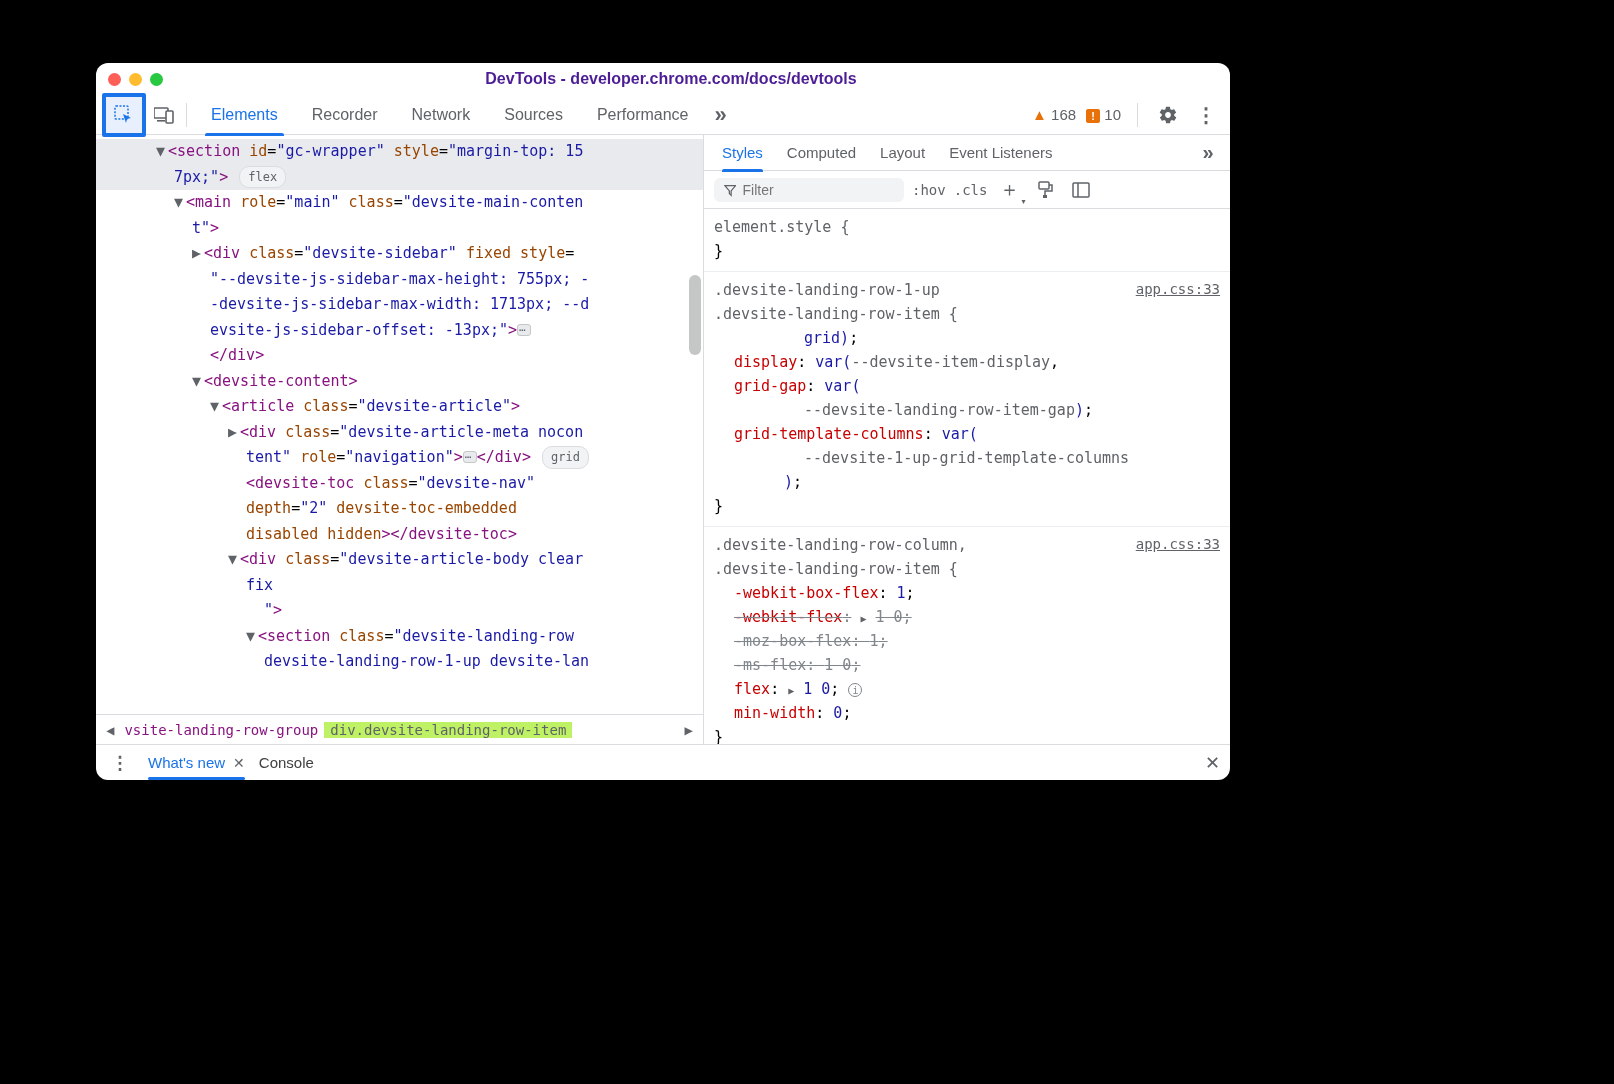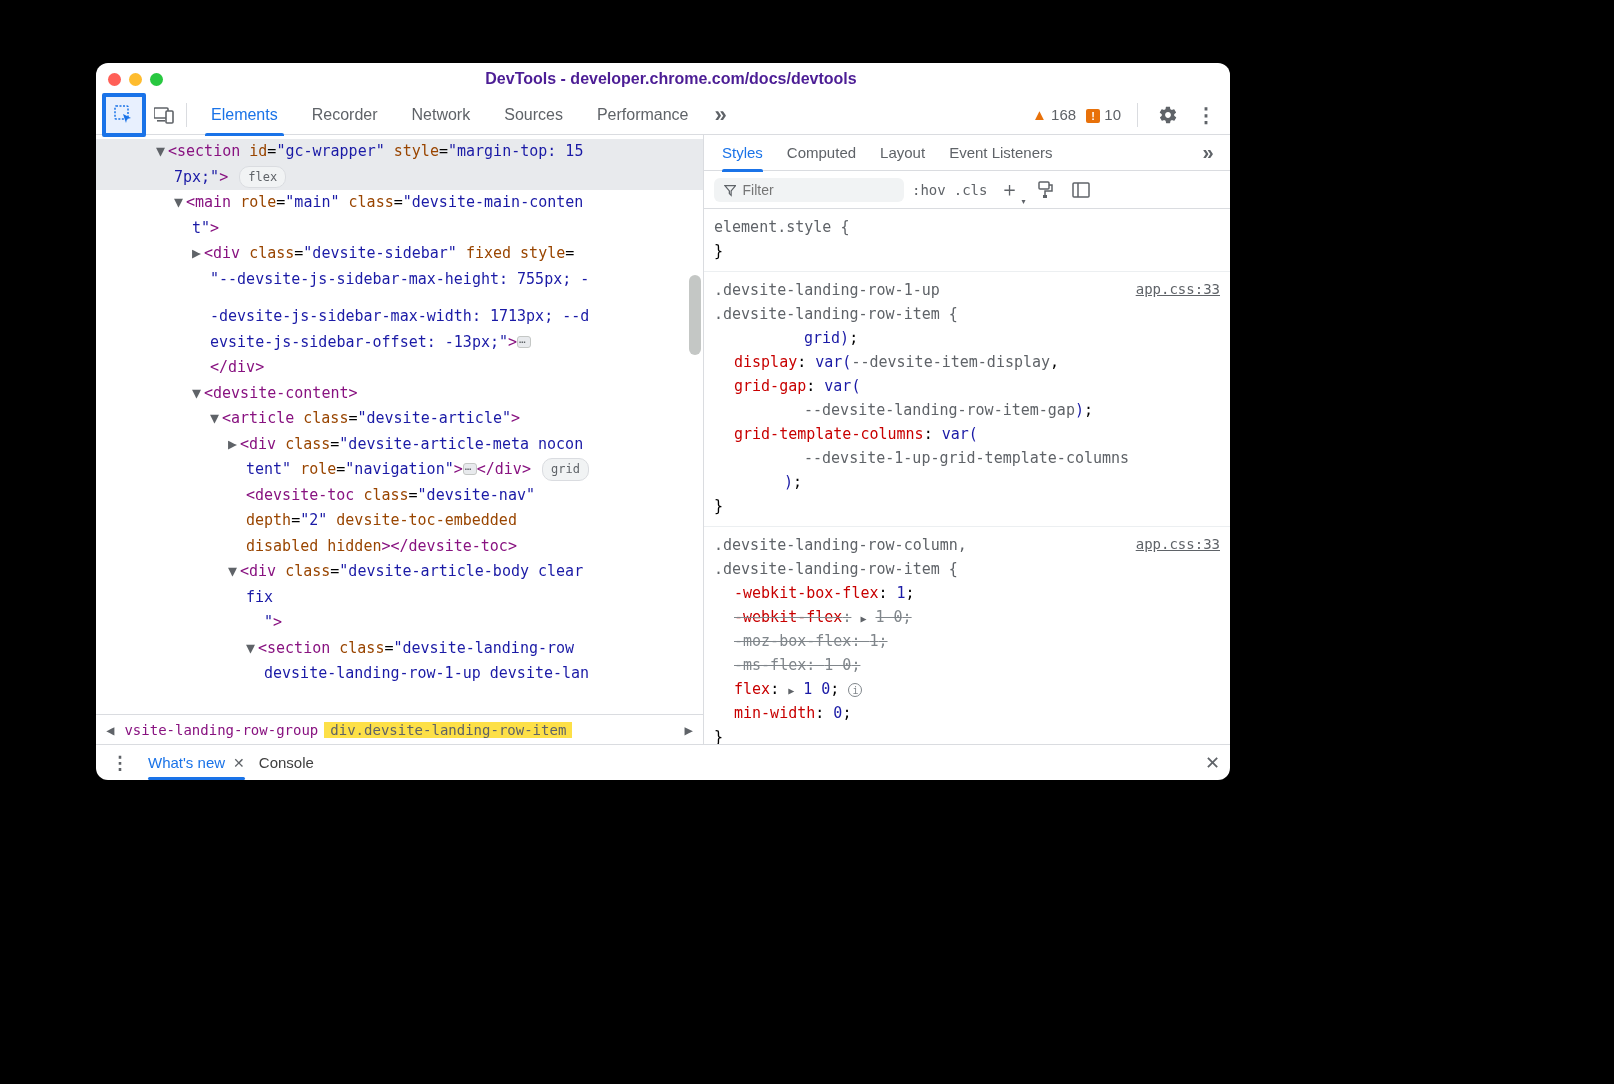--- a/index.html
+++ b/index.html
@@ -167,21 +167,21 @@
   align-items: center;
   font-family: Menlo, Consolas, monospace;
   font-size: 14px;
   color: #881280;
   padding: 0 6px;
   overflow: hidden;
   flex-shrink: 0;
 }
 .bc-arrow { color: #5f6368; padding: 0 4px; cursor: pointer; }
 .bc-item { padding: 0 6px; cursor: pointer; }
-.bc-item.sel { background: #fde047; }
+.bc-item.sel { background: #bef264; }
 .styles-panel { flex: 1; display: flex; flex-direction: column; min-width: 0; }
 .subtabs {
   display: flex;
   height: 36px;
   border-bottom: 1px solid #dadce0;
   align-items: center;
   padding: 0 8px;
   gap: 4px;
   flex-shrink: 0;
 }
@@ -326,21 +326,21 @@
 
   <div class="main-split">
     <div class="dom-panel">
       <div class="dom-tree">
         <div class="dom-line sel-row" style="padding-left:60px;"><span class="tri">▼</span><span class="tg">&lt;section</span> <span class="at">id</span>=<span class="vl">"gc-wrapper"</span> <span class="at">style</span>=<span class="vl">"margin-top: 15</span></div>
         <div class="dom-line sel-row" style="padding-left:78px;"><span class="vl">7px;"</span><span class="tg">&gt;</span> <span class="pill">flex</span></div>
         <div class="dom-line" style="padding-left:78px;"><span class="tri">▼</span><span class="tg">&lt;main</span> <span class="at">role</span>=<span class="vl">"main"</span> <span class="at">class</span>=<span class="vl">"devsite-main-conten</span></div>
         <div class="dom-line" style="padding-left:96px;"><span class="vl">t"</span><span class="tg">&gt;</span></div>
         <div class="dom-line" style="padding-left:96px;"><span class="tri">▶</span><span class="tg">&lt;div</span> <span class="at">class</span>=<span class="vl">"devsite-sidebar"</span> <span class="at">fixed</span> <span class="at">style</span>=</div>
         <div class="dom-line" style="padding-left:114px;"><span class="vl">"--devsite-js-sidebar-max-height: 755px; -</span></div>
-        <div class="dom-line" style="padding-left:114px;margin-top:12px;"><span class="vl">-devsite-js-sidebar-max-width: 1713px; --d</span></div>
+        <div class="dom-line" style="padding-left:114px;"><span class="vl">-devsite-js-sidebar-max-width: 1713px; --d</span></div>
         <div class="dom-line" style="padding-left:114px;"><span class="vl">evsite-js-sidebar-offset: -13px;"</span><span class="tg">&gt;</span><span class="ellip"></span></div>
         <div class="dom-line" style="padding-left:114px;"><span class="tg">&lt;/div&gt;</span></div>
         <div class="dom-line" style="padding-left:96px;"><span class="tri">▼</span><span class="tg">&lt;devsite-content&gt;</span></div>
         <div class="dom-line" style="padding-left:114px;"><span class="tri">▼</span><span class="tg">&lt;article</span> <span class="at">class</span>=<span class="vl">"devsite-article"</span><span class="tg">&gt;</span></div>
         <div class="dom-line" style="padding-left:132px;"><span class="tri">▶</span><span class="tg">&lt;div</span> <span class="at">class</span>=<span class="vl">"devsite-article-meta nocon</span></div>
         <div class="dom-line" style="padding-left:150px;"><span class="vl">tent"</span> <span class="at">role</span>=<span class="vl">"navigation"</span><span class="tg">&gt;</span><span class="ellip"></span><span class="tg">&lt;/div&gt;</span> <span class="pill">grid</span></div>
         <div class="dom-line" style="padding-left:150px;"><span class="tg">&lt;devsite-toc</span> <span class="at">class</span>=<span class="vl">"devsite-nav"</span></div>
         <div class="dom-line" style="padding-left:150px;"><span class="at">depth</span>=<span class="vl">"2"</span> <span class="at">devsite-toc-embedded</span></div>
         <div class="dom-line" style="padding-left:150px;"><span class="at">disabled</span> <span class="at">hidden</span><span class="tg">&gt;&lt;/devsite-toc&gt;</span></div>
         <div class="dom-line" style="padding-left:132px;"><span class="tri">▼</span><span class="tg">&lt;div</span> <span class="at">class</span>=<span class="vl">"devsite-article-body clear</span></div>

